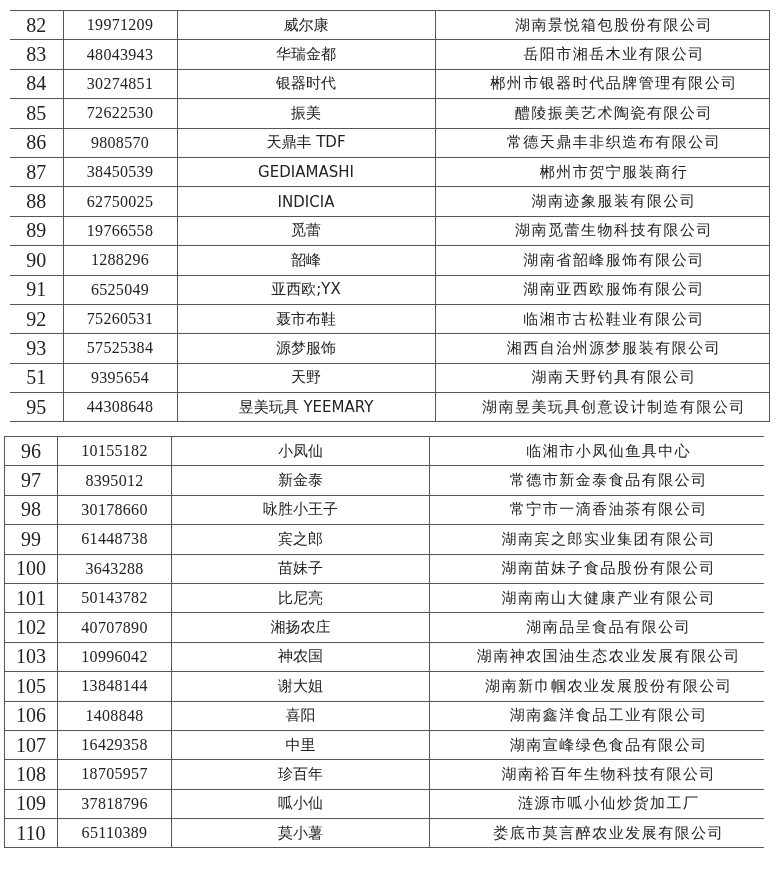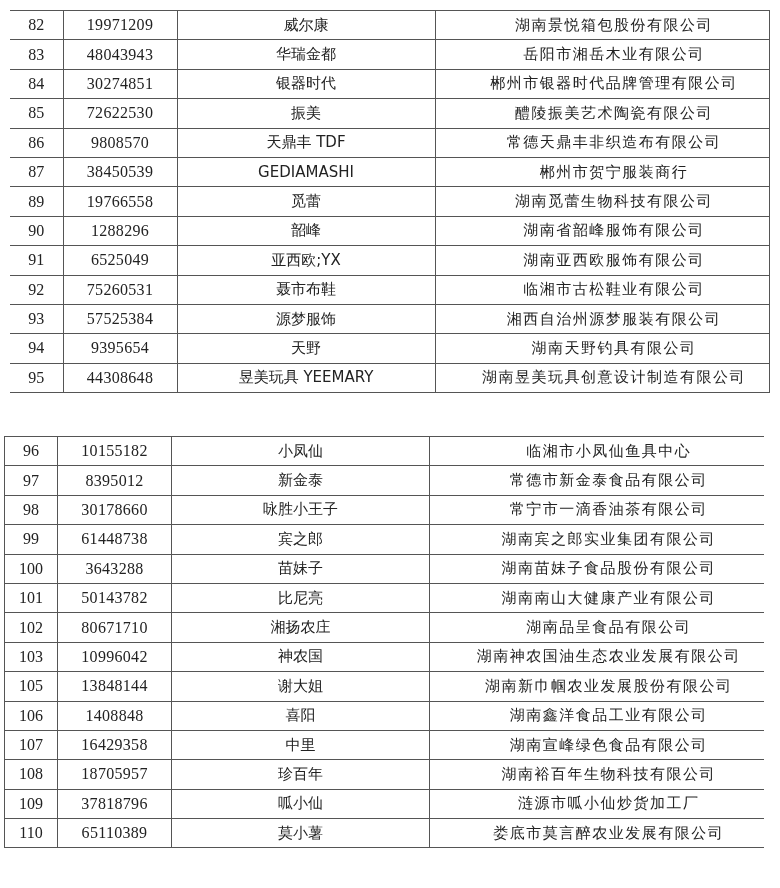--- a/index.html
+++ b/index.html
@@ -1,21 +1,21 @@
 <!DOCTYPE html>
 <html><head>
 <meta charset="utf-8">
 <style>
   html, body { margin: 0; padding: 0; background: #ffffff; }
   body { width: 780px; height: 888px; position: relative; overflow: hidden;
          font-family: "DejaVu Serif", "Liberation Serif", serif; color: #222; }
   table { position: absolute; border-collapse: collapse; table-layout: fixed; }
   td { border: 1px solid #555; text-align: center; vertical-align: middle;
        padding: 0; white-space: nowrap; overflow: hidden; font-size: 15px; }
-  td.no { font-family: "Liberation Serif", "DejaVu Serif", serif; font-size: 16px; }
+  td.no { font-family: "Liberation Serif", "DejaVu Serif", serif; font-size: 20px; }
   td.reg { font-family: "Liberation Serif", "DejaVu Serif", serif; font-size: 16px; letter-spacing: 0.3px; margin-left: 16px; }
   td.brand { font-family: "DejaVu Sans", sans-serif; font-size: 15px; }
   td.owner { font-family: "DejaVu Sans", sans-serif; font-size: 15px; letter-spacing: 1.5px; padding-left: 24px; }
   #t1 { left: 10px; top: 10px; width: 759px; }
   #t1 td { height: 28.4px; }
   #t1 tr td:first-child { border-left: none; }
   #t2 { left: 4px; top: 436px; width: 759px; }
   #t2 td { height: 28.4px; }
   #t2 tr td:last-child { border-right: none; text-align: center; }
   col.c1 { width: 53px; } col.c2 { width: 114px; } col.c3 { width: 258px; } col.c4 { width: 334px; }
@@ -61,20 +61,26 @@
         <td class="brand">天鼎丰 TDF</td>
         <td class="owner">常德天鼎丰非织造布有限公司</td>
       </tr>
       <tr>
         <td class="no">87</td>
         <td class="reg">38450539</td>
         <td class="brand">GEDIAMASHI</td>
         <td class="owner">郴州市贺宁服装商行</td>
       </tr>
       <tr>
+        <td class="no">88</td>
+        <td class="reg">62750025</td>
+        <td class="brand">INDICIA</td>
+        <td class="owner">湖南迹象服装有限公司</td>
+      </tr>
+      <tr>
         <td class="no">89</td>
         <td class="reg">19766558</td>
         <td class="brand">觅蕾</td>
         <td class="owner">湖南觅蕾生物科技有限公司</td>
       </tr>
       <tr>
         <td class="no">90</td>
         <td class="reg">1288296</td>
         <td class="brand">韶峰</td>
         <td class="owner">湖南省韶峰服饰有限公司</td>
@@ -91,21 +97,21 @@
         <td class="brand">聂市布鞋</td>
         <td class="owner">临湘市古松鞋业有限公司</td>
       </tr>
       <tr>
         <td class="no">93</td>
         <td class="reg">57525384</td>
         <td class="brand">源梦服饰</td>
         <td class="owner">湘西自治州源梦服装有限公司</td>
       </tr>
       <tr>
-        <td class="no">94</td>
+        <td class="no">51</td>
         <td class="reg">9395654</td>
         <td class="brand">天野</td>
         <td class="owner">湖南天野钓具有限公司</td>
       </tr>
       <tr>
         <td class="no">95</td>
         <td class="reg">44308648</td>
         <td class="brand">昱美玩具 YEEMARY</td>
         <td class="owner">湖南昱美玩具创意设计制造有限公司</td>
       </tr>
@@ -151,21 +157,21 @@
         <td class="owner">湖南苗妹子食品股份有限公司</td>
       </tr>
       <tr>
         <td class="no">101</td>
         <td class="reg">50143782</td>
         <td class="brand">比尼亮</td>
         <td class="owner">湖南南山大健康产业有限公司</td>
       </tr>
       <tr>
         <td class="no">102</td>
-        <td class="reg">80671710</td>
+        <td class="reg">40707890</td>
         <td class="brand">湘扬农庄</td>
         <td class="owner">湖南品呈食品有限公司</td>
       </tr>
       <tr>
         <td class="no">103</td>
         <td class="reg">10996042</td>
         <td class="brand">神农国</td>
         <td class="owner">湖南神农国油生态农业发展有限公司</td>
       </tr>
       <tr>

